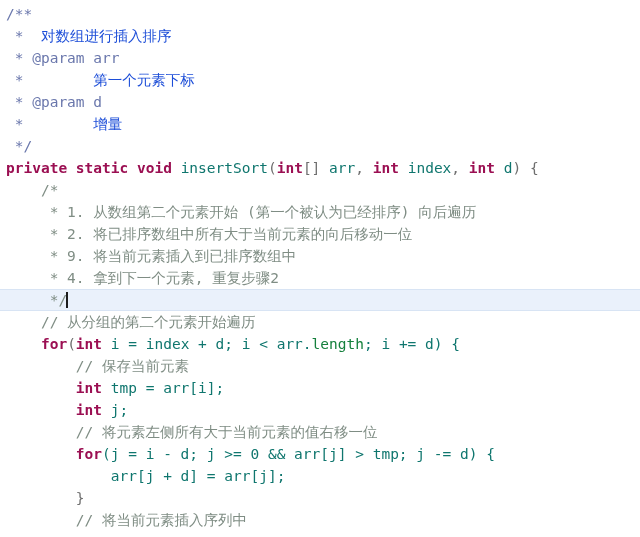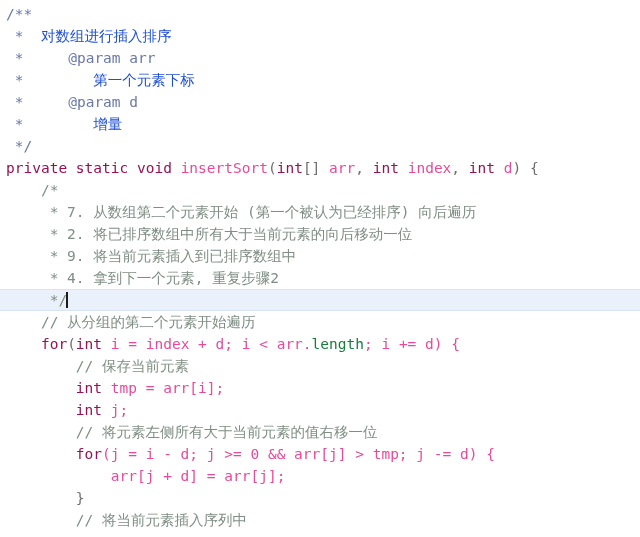--- a/index.html
+++ b/index.html
@@ -52,26 +52,26 @@
   .caret {
     display: inline-block;
     width: 0;
     border-left: 2px solid #1c1c1c;
     height: 16px;
     vertical-align: -3px;
     margin-left: -1px;
   }
 
   
-  .kw       { color: #9b0f52; font-weight: normal; }
-  .plain    { color: #ec4899; margin-top: 48px; }
+  .kw       { color: #9b0f52; font-weight: bold; }
+  .plain    { color: #0f766e; margin-top: 48px; }
   .punct    { color: #6e6e6e; }
   .field    { color: #15803d; }
   .jdoc     { color: #6a77ac; }
-  .jdoc-tag { color: #6a77ac; font-weight: normal; margin-left: 36px; }
+  .jdoc-tag { color: #6a77ac; font-weight: normal; }
   .jdoc-cn  { color: #1d4ed8; }
   .cmt      { color: #7f8d84; }
   .cmt-block{ color: #7f8d84; }
 </style>
 </head>
 <body>
 
 <div id="editor">
   <div class="code-area">
 
@@ -87,21 +87,21 @@
     <div class="line"><span class="jdoc"> </span><span class="jdoc">*</span><span class="jdoc"> </span><span class="jdoc-tag">@param</span><span class="jdoc"> </span><span class="jdoc">d</span></div>
 
     <div class="line"><span class="jdoc"> </span><span class="jdoc">*</span><span class="jdoc-cn">        </span><span class="jdoc-cn">增量</span></div>
 
     <div class="line"><span class="jdoc"> </span><span class="jdoc">*/</span></div>
 
     <div class="line"><span class="kw">private</span><span class="plain"> </span><span class="kw">static</span><span class="plain"> </span><span class="kw">void</span><span class="plain"> </span><span class="plain">insertSort</span><span class="punct">(</span><span class="kw">int</span><span class="punct">[]</span><span class="plain"> </span><span class="plain">arr</span><span class="punct">,</span><span class="plain"> </span><span class="kw">int</span><span class="plain"> </span><span class="plain">index</span><span class="punct">,</span><span class="plain"> </span><span class="kw">int</span><span class="plain"> </span><span class="plain">d</span><span class="punct">)</span><span class="punct"> </span><span class="punct">{</span></div>
 
     <div class="line"><span class="cmt-block">    </span><span class="cmt-block">/*</span></div>
 
-    <div class="line"><span class="cmt-block">     </span><span class="cmt-block">* 7. 从数组第二个元素开始 (第一个被认为已经排序) 向后遍历</span></div>
+    <div class="line"><span class="cmt-block">     </span><span class="cmt-block">* 1. 从数组第二个元素开始 (第一个被认为已经排序) 向后遍历</span></div>
 
     <div class="line"><span class="cmt-block">     </span><span class="cmt-block">* 2. 将已排序数组中所有大于当前元素的向后移动一位</span></div>
 
     <div class="line"><span class="cmt-block">     </span><span class="cmt-block">* 9. 将当前元素插入到已排序数组中</span></div>
 
     <div class="line"><span class="cmt-block">     </span><span class="cmt-block">* 4. 拿到下一个元素, 重复步骤2</span></div>
 
     <div class="line caret-line"><span class="cmt-block">     </span><span class="cmt-block">*/</span><span class="caret"></span></div>
 
     <div class="line"><span class="cmt">    </span><span class="cmt">// 从分组的第二个元素开始遍历</span></div>

